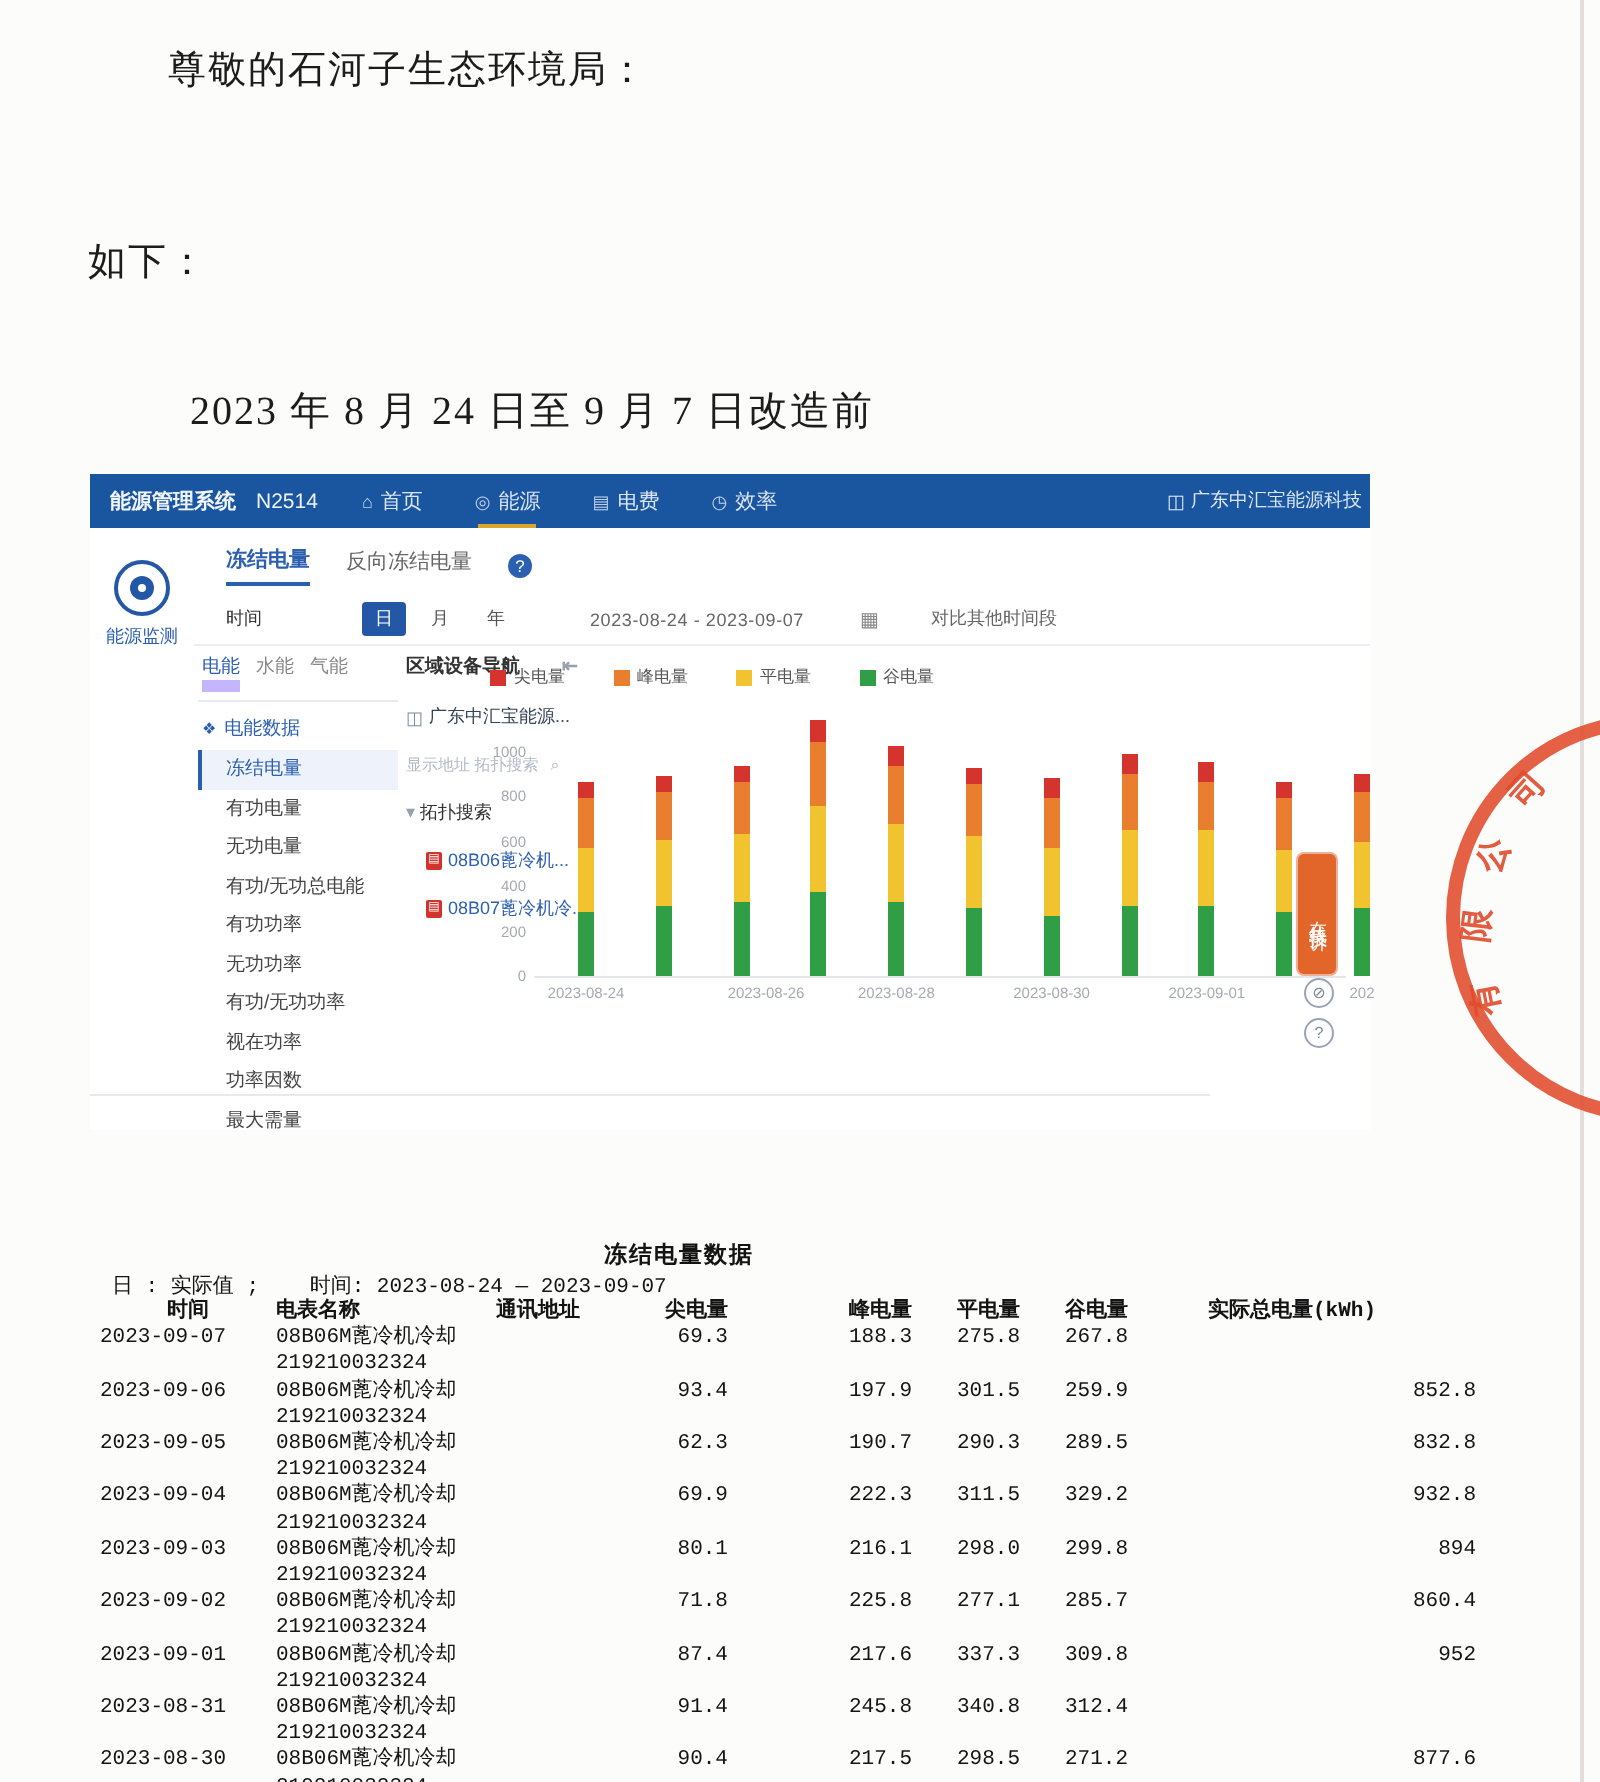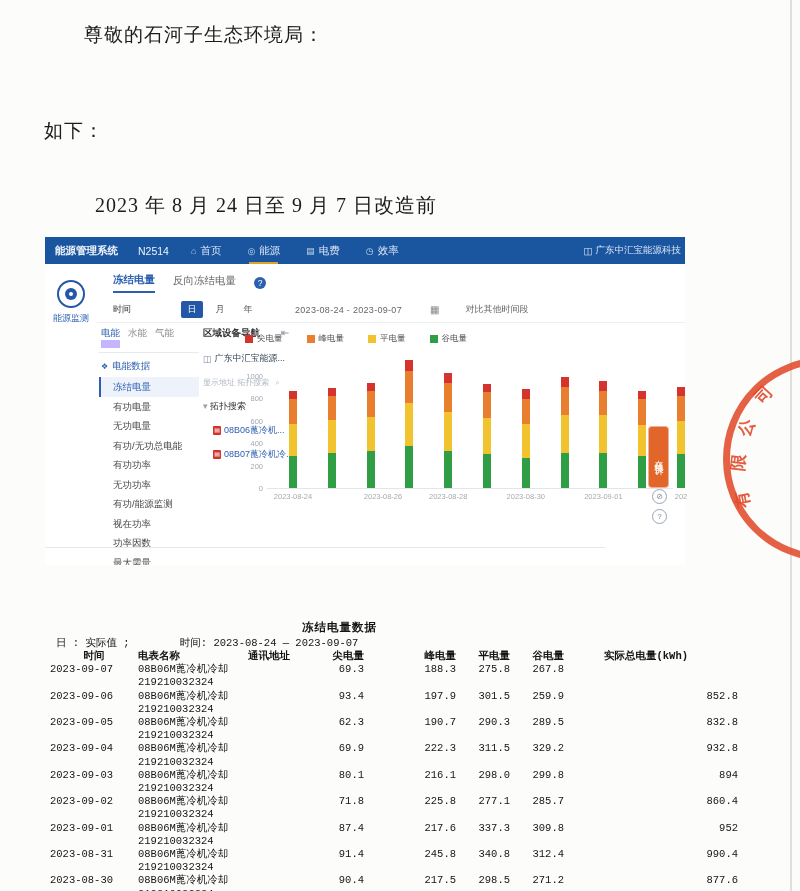--- a/index.html
+++ b/index.html
@@ -11,21 +11,21 @@
   
   .letter-line{position:absolute;font-size:19px;letter-spacing:1px;white-space:nowrap;}
   .letter-heading{position:absolute;font-size:20px;letter-spacing:1px;font-weight:500;white-space:nowrap;}
 
   
   .app{position:absolute;left:45px;top:237px;width:640px;height:328px;
        font-family:"Liberation Sans",sans-serif;background:#fff;}
   .navbar{position:absolute;left:0;top:0;right:0;height:27px;background:#1a55a0;color:#dbe6f5;
           display:flex;align-items:center;font-size:10.5px;}
   .navbar .brand{margin-left:10px;font-weight:bold;color:#f0f4fb;}
-  .navbar .code{margin-left:20px;color:#eef3fa;}
+  .navbar .code{margin-left:10px;color:#eef3fa;}
   .nav-items{display:flex;margin-left:22px;gap:26px;height:100%;align-items:center;}
   .nav-item{display:flex;gap:4px;align-items:center;cursor:pointer;position:relative;height:100%;}
   .nav-item .ic{font-size:9px;opacity:.85;}
   .nav-item.active:after{content:"";position:absolute;left:2px;right:2px;bottom:0;height:2px;background:#d9a62e;}
   .navbar .corp{margin-left:auto;margin-right:4px;display:flex;gap:3px;align-items:center;
                 font-size:9.5px;white-space:nowrap;overflow:hidden;max-width:120px;}
 
   .rail{position:absolute;left:0;top:27px;width:52px;bottom:0;text-align:center;}
   .rail-icon{width:24px;height:24px;margin:16px auto 4px;border:2px solid #2458a6;border-radius:50%;
              display:flex;align-items:center;justify-content:center;}
@@ -47,21 +47,21 @@
   .daterange{margin-left:26px;color:#666;letter-spacing:.3px;}
   .cal{margin-left:18px;color:#888;font-size:10px;cursor:pointer;}
   .compare{margin-left:16px;color:#666;cursor:pointer;}
 
   .divider-h{position:absolute;left:52px;right:0;top:85px;height:1px;background:#eceef2;}
 
   
   .side{position:absolute;left:54px;top:88px;width:100px;bottom:0;overflow:hidden;font-size:9.5px;}
   .side-tabs{display:flex;gap:8px;color:#888;border-bottom:1px solid #e8eaee;padding:2px 0 4px 2px;}
   .side-tab{cursor:pointer;}
-  .side-tab.active{color:#2b5faf;border-bottom:8px solid #c4b5fd;}
+  .side-tab.active{color:#2b5faf;border-bottom:6px solid #c4b5fd;}
   .side-section{display:flex;gap:4px;align-items:center;color:#2b5faf;margin:7px 0 4px 2px;}
   .side-section .dm{font-size:8px;}
   .side-item{line-height:19.5px;padding-left:14px;color:#444;cursor:pointer;white-space:nowrap;}
   .side-item.active{color:#2b5faf;background:#eef3fb;border-left:2px solid #2b5faf;padding-left:12px;}
 
   
   .devnav{position:absolute;left:158px;top:90px;width:86px;bottom:0;font-size:9px;color:#333;}
   .devnav-title{display:flex;justify-content:space-between;font-size:9.5px;color:#333;font-weight:bold;}
   .devnav-root{margin-top:12px;color:#345;display:flex;gap:3px;align-items:center;white-space:nowrap;overflow:hidden;}
   .devnav-links{margin-top:12px;color:#b3b9c6;font-size:8px;display:flex;gap:6px;align-items:center;}
@@ -87,21 +87,21 @@
 
   
   .stamp{position:absolute;left:723px;top:357px;width:190px;height:190px;border:7px solid #e14b2c;border-radius:50%;opacity:.88;}
   .stamp-ch{position:absolute;font-family:"Liberation Sans",sans-serif;font-weight:bold;color:#e14b2c;font-size:17px;opacity:.9;}
 
   
   .datatable{position:absolute;left:50px;top:618px;width:700px;
              font-family:"Liberation Mono","DejaVu Sans Mono",monospace;font-size:10.5px;color:#141414;}
   .dt-title{position:absolute;left:252px;top:2px;font-weight:bold;font-size:11.5px;letter-spacing:1px;}
   .dt-meta{position:absolute;left:6px;top:18px;white-space:nowrap;}
-  .dt-meta .m2{margin-left:44px;}
+  .dt-meta .m2{margin-left:19px;}
   .dt-grid{position:absolute;left:0;top:32px;width:700px;}
   .dt-row{display:grid;grid-template-columns:88px 158px 68px 92px 54px 54px 186px;line-height:13.2px;}
   .dt-row .c-num{text-align:right;}
   .dt-head{font-weight:bold;}
   .dt-head .c1{text-align:center;}
   .dt-head .c2{display:flex;justify-content:space-between;padding-right:6px;}
   .dt-head .c7{text-align:left;padding-left:40px;}
   .c7{padding-right:12px;}
   .c2 span{white-space:nowrap;}
 </style>
@@ -180,21 +180,21 @@
         <span class="dm">❖</span>
         <span>电能数据</span>
       </div>
       <div id="side-items">
           <div class="side-item active">冻结电量</div>
           <div class="side-item">有功电量</div>
           <div class="side-item">无功电量</div>
           <div class="side-item">有功/无功总电能</div>
           <div class="side-item">有功功率</div>
           <div class="side-item">无功功率</div>
-          <div class="side-item">有功/能源监测</div>
+          <div class="side-item">有功/无功功率</div>
           <div class="side-item">视在功率</div>
           <div class="side-item">功率因数</div>
           <div class="side-item">最大需量</div>
         </div>
     </div>
 
     <div class="devnav">
       <div class="devnav-title">
         <span>区域设备导航</span>
         <span style="color:#98a0ae;">⇤</span>
@@ -419,21 +419,20 @@
           <div class="c-num">309.8</div>
           <div class="c-num c7">952</div>
         </div>
         <div class="dt-row">
           <div>2023-08-31</div>
           <div>08B06M蓖冷机冷却219210032324</div>
           <div class="c-num">91.4</div>
           <div class="c-num">245.8</div>
           <div class="c-num">340.8</div>
           <div class="c-num">312.4</div>
-          <div class="c-num c7">990.4</div>
         </div>
         <div class="dt-row">
           <div>2023-08-30</div>
           <div>08B06M蓖冷机冷却219210032324</div>
           <div class="c-num">90.4</div>
           <div class="c-num">217.5</div>
           <div class="c-num">298.5</div>
           <div class="c-num">271.2</div>
           <div class="c-num c7">877.6</div>
         </div>

